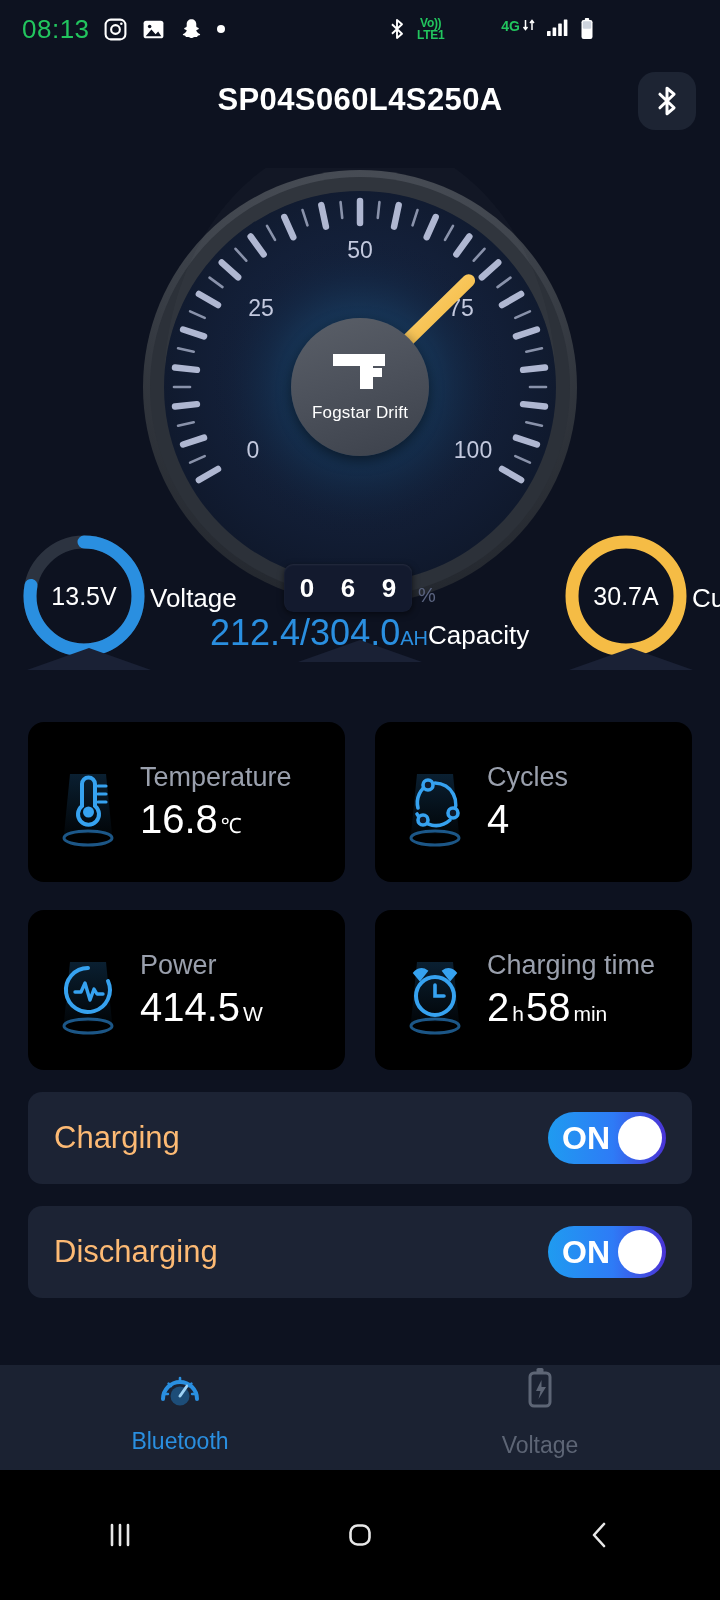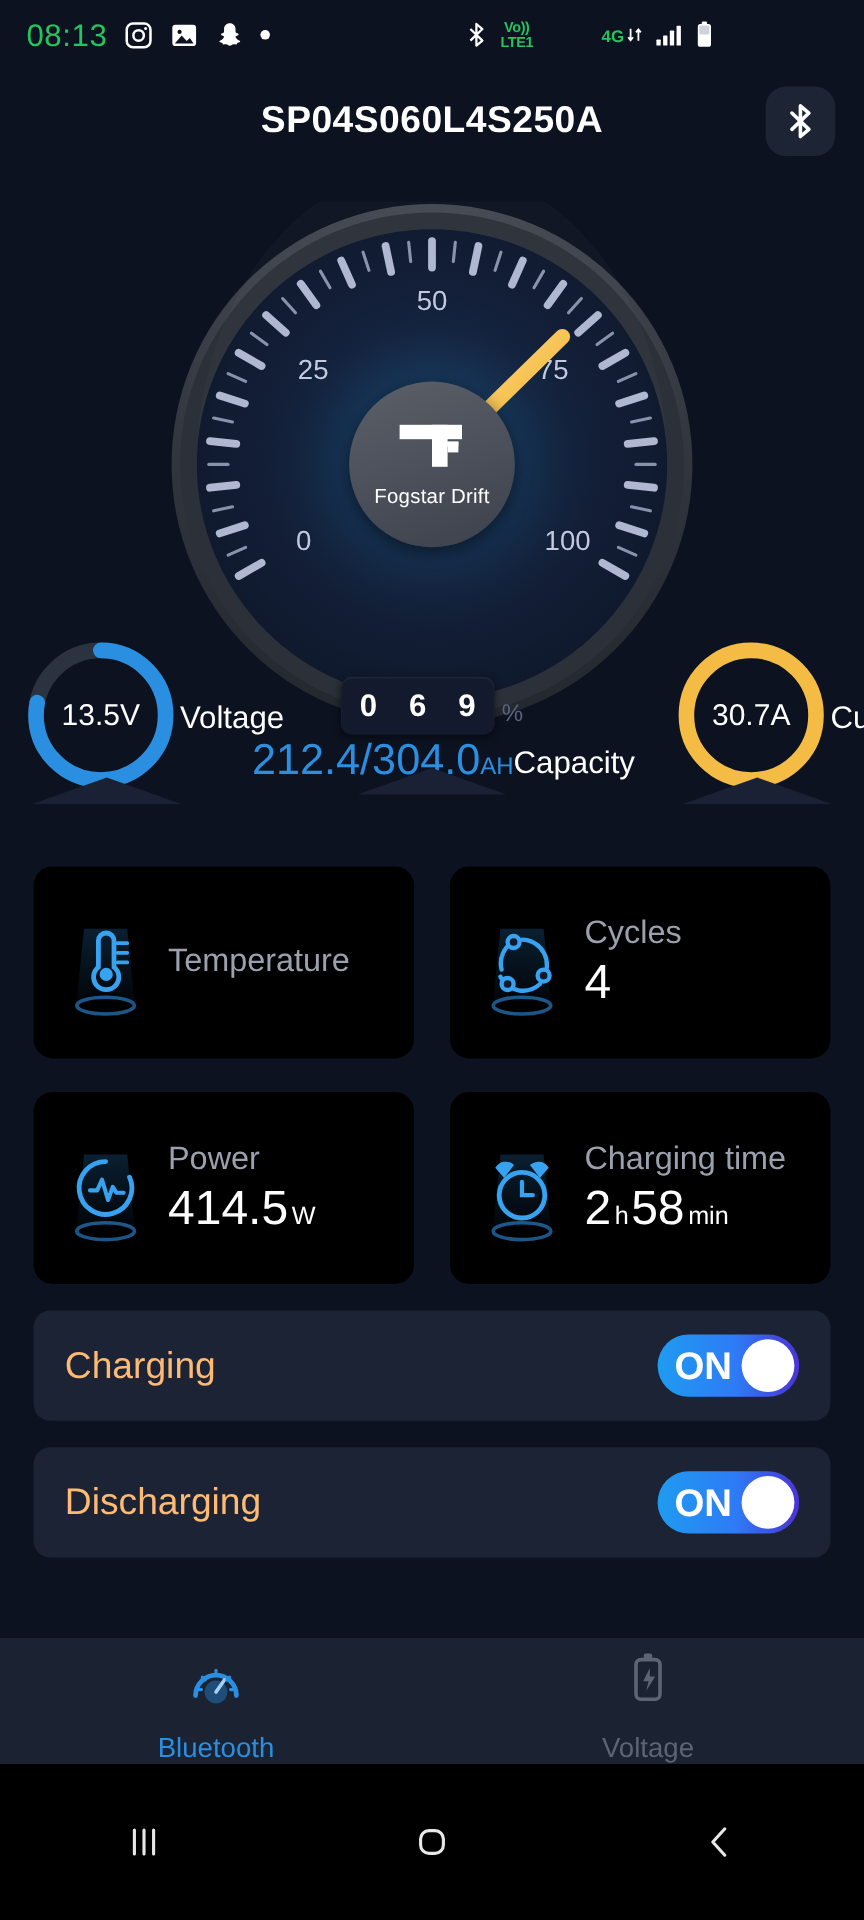--- a/index.html
+++ b/index.html
@@ -12,21 +12,21 @@
   .phone { position:relative; width:720px; height:1600px; background:#0d1220; }
 
   
   .statusbar {
     position:absolute; top:0; left:0; width:617px; height:58px;
     display:flex; align-items:center; padding:12px 22px;
     color:#22c55e;
   }
   .sb-left { display:flex; align-items:center; gap:13px; }
   .sb-time { font-size:26px; letter-spacing:.5px; }
-  .sb-right { margin-left:auto; display:flex; align-items:center; gap:9px; }
+  .sb-right { margin-left:auto; display:flex; align-items:flex-start; gap:9px; }
   .ic { display:block; }
   .volte { display:flex; flex-direction:column; align-items:center; line-height:1; }
   .volte-top { font-size:12px; font-weight:bold; letter-spacing:-.3px; }
   .volte-bot { font-size:12px; font-weight:bold; letter-spacing:-.3px; }
   .net4g { display:flex; align-items:flex-end; gap:1px; }
   .net4g-lbl { font-size:14px; font-weight:bold; line-height:1;margin-left:48px; }
   .dot-ic { width:8px; height:8px; border-radius:50%; background:#fff; }
 
   
   .titlebar {
@@ -130,21 +130,21 @@
     position:absolute; right:4px; width:44px; height:44px;
     border-radius:50%; background:#fff;
   }
 
   
   .bottomnav {
     position:absolute; left:0; bottom:130px; width:720px; height:105px;
     background:#1b2232; display:flex;
   }
   .nav-item {
-    flex:1; display:flex; flex-direction:column; align-items:center; justify-content:flex-end;
+    flex:1; display:flex; flex-direction:column; align-items:center; justify-content:flex-start;
     gap:17px; cursor:pointer;
   }
   .nav-label { font-size:23px; color:#5d6575; }
   .nav-item.active .nav-label { color:#2a8fe0; }
 
   
   .sysnav {
     position:absolute; left:0; bottom:0; width:720px; height:130px;
     background:#000; display:flex; align-items:center;
   }
@@ -382,20 +382,24 @@
             <ellipse cx="46" cy="88" rx="24" ry="7" fill="none" stroke="#2e8fe0" stroke-width="3" opacity=".6"></ellipse>
             <g stroke="#36a2f0" stroke-width="4" fill="none" stroke-linecap="round">
               <path d="M40 34 a6.5 6.5 0 0 1 13 0 v22 a10.5 10.5 0 1 1 -13 0 Z"></path>
               <circle cx="46.5" cy="62" r="5.5" fill="#36a2f0" stroke="none"></circle>
               <path d="M56 36 H64 M56 44 H64 M56 52 H64" stroke-width="3.2"></path>
             </g>
           </svg>
         </div>
         <div class="card-text">
           <span class="card-title">Temperature</span>
+          <span class="card-value">
+            <span>16.8</span>
+              <span class="u">℃</span>
+          </span>
         </div>
       </div>
 
       <div class="card">
         <div class="card-icon">
           <svg width="92" height="104" viewBox="0 0 92 104">
             <path d="M28 24 H64 L70 84 H22 Z" fill="url(#beam1)"></path>
             <ellipse cx="46" cy="88" rx="24" ry="7" fill="none" stroke="#2e8fe0" stroke-width="3" opacity=".6"></ellipse>
             <g stroke="#36a2f0" stroke-width="3.6" fill="none" stroke-linecap="round">
               <path d="M46 33 a21 21 0 0 1 17 33"></path>

